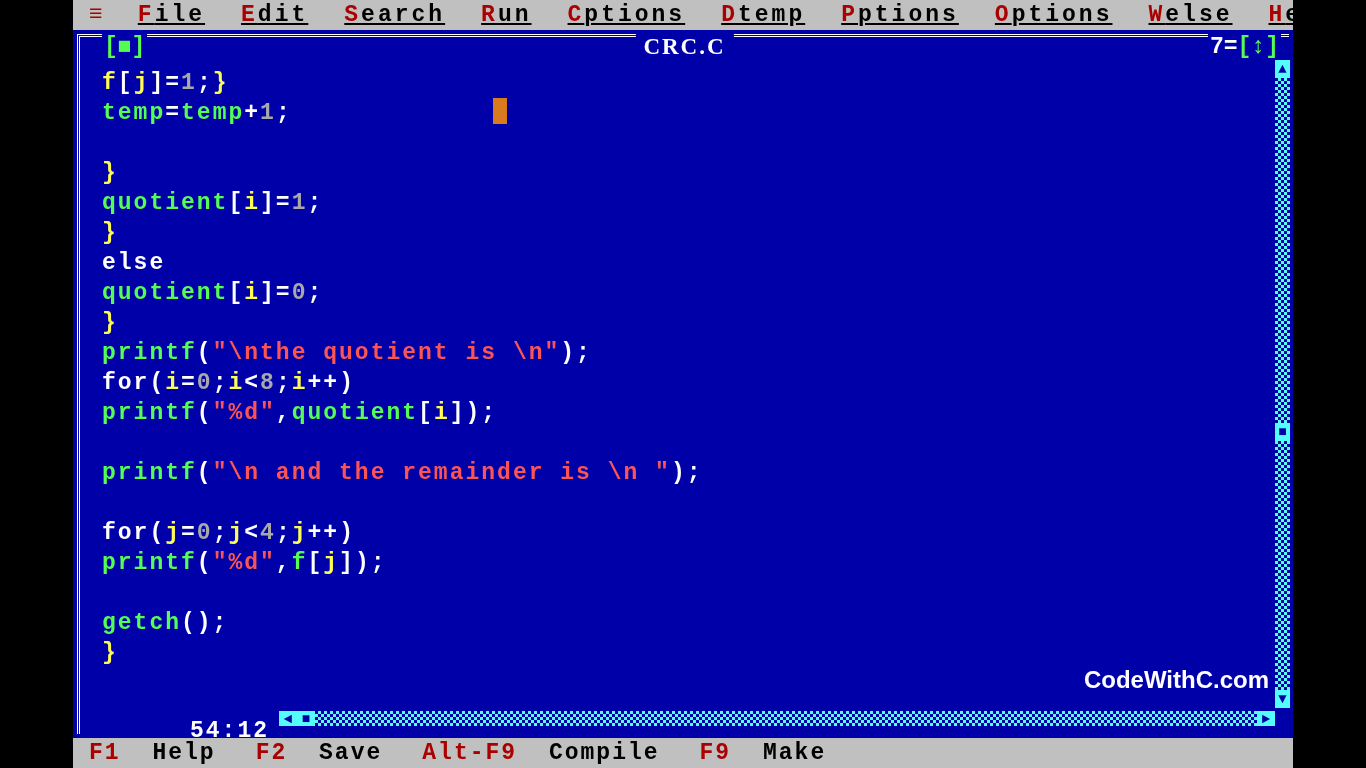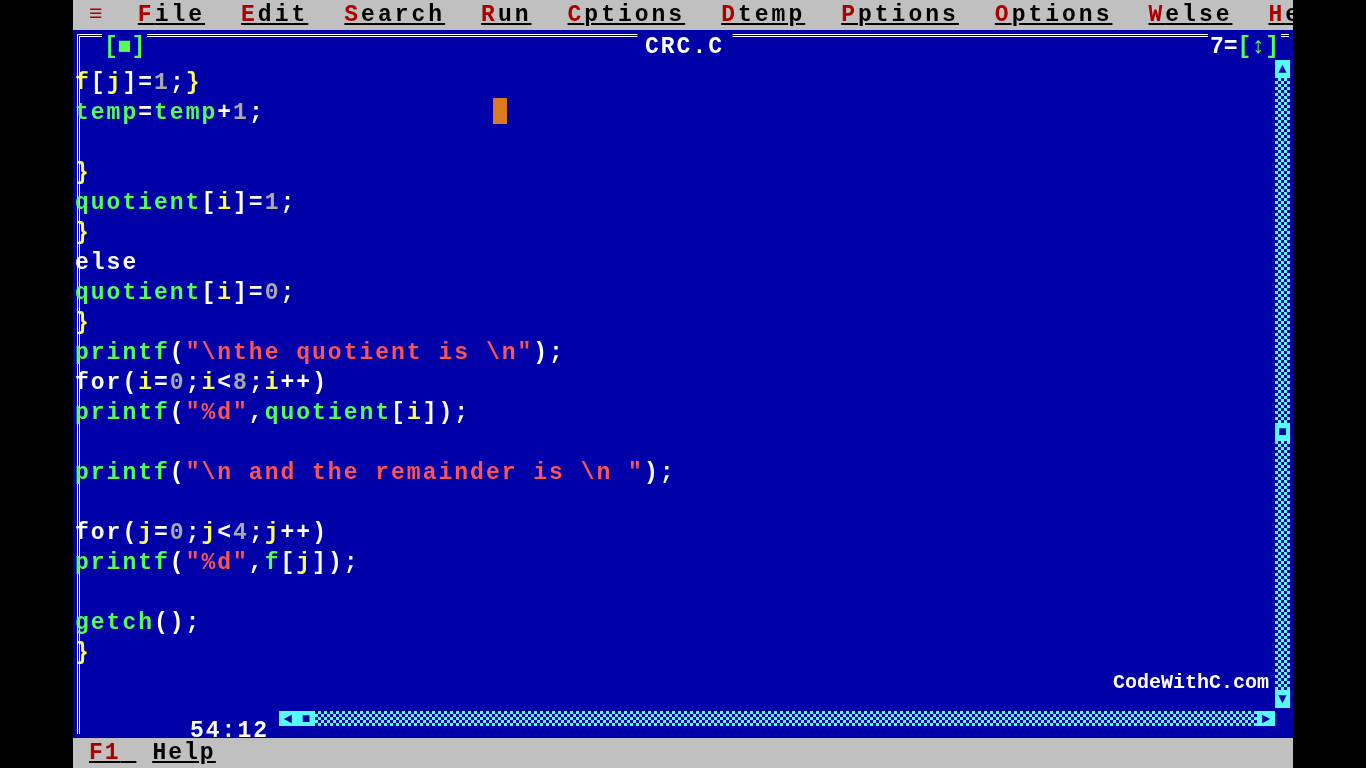--- a/index.html
+++ b/index.html
@@ -38,21 +38,21 @@
   .frame {
     position: absolute;
     left: 4px; top: 4px; right: 4px; bottom: 4px;
     border: 3px double #fff;
     border-right: none;
     border-bottom: none;
   }
   .title {
     position: absolute; top: -3px; left: 50%; transform: translateX(-50%);
     background:#0000a8; color:#fff;
-    font-size: 23px; letter-spacing:2px; padding:0 8px;
+    font-size: 23px; letter-spacing:2px; padding:0 8px;font-family:Liberation Serif, serif;
   }
   .frame-top-left {
     position:absolute; top:-3px; left:22px;
     background:#0000a8; color:#fff;
     font-size:23px; padding:0 2px;
   }
   .frame-top-left .box{ color:#54fc54; }
   .frame-top-right{
     position:absolute; top:-3px; right:8px;
     background:#0000a8; color:#fff;
@@ -61,21 +61,21 @@
   .frame-top-right .win-no{ color:#fff; }
   .frame-top-right .arrows{ color:#54fc54; }
   .frame-pos{
     position:absolute; bottom:-10px; left:100px;
     background:#0000a8; color:#fff;
     font-size:23px; letter-spacing:2px; padding:0 10px;
   }
   
   .code {
     position:absolute;
-    left:2px; top:38px;
+    left:29px; top:38px;
     font-size:23px; line-height:30px;
     letter-spacing:2px;
     white-space:pre;
   }
   .tk-id   { color:#fcfc54; } 
   .tk-kw   { color:#ffffff; } 
   .tk-fn   { color:#54fc54; } 
   .tk-num  { color:#a8a8a8; } 
   .tk-str  { color:#fc5454; } 
   
@@ -105,31 +105,31 @@
     position:absolute; top:0; height:15px; width:18px;
     background:#54fcfc; display:flex; align-items:center; justify-content:center;
     color:#0000a8; font-size:14px;
   }
   .hscroll .lf{ left:0; }
   .hscroll .rt{ right:0; }
   .hscroll .thumb{ left:18px; width:18px; }
   
   .watermark{
     position:absolute; right:24px; bottom:44px;
-    color:#fff; font-family:Liberation Mono, monospace; font-weight:bold;
-    font-size:20px; letter-spacing:0;
+    color:#fff; font-family:Liberation Sans, sans-serif; font-weight:bold;
+    font-size:24px; letter-spacing:0;
   }
   
   .status{
     position:absolute; left:0; bottom:0; width:100%; height:30px;
     background:#c0c0c0;
     display:flex; align-items:center;
     font-size:23px; letter-spacing:2px;
   }
-  .status span{ padding:0 12px 0 16px; color:#000;text-decoration:underline; }
+  .status span{ padding:0 12px 0 16px; color:#000; }
   .status span b{ color:#aa0000; font-weight:bold; }
 </style>
 </head>
 <body>
 
 <div class="screen">
 
   <div class="menubar">
     <span class="menu-logo">≡</span>
     <span class="menu-item"><span class="hot">F</span><span>ile</span></span>
@@ -186,15 +186,18 @@
       <div class="lf">◄</div>
       <div class="thumb">■</div>
       <div class="rt">►</div>
     </div>
 
     <div class="watermark">CodeWithC.com</div>
   </div>
 
   <div class="status">
     <span><b>F1</b> <span>Help</span></span>
+    <span><b>F2</b> <span>Save</span></span>
+    <span><b>Alt-F9</b> <span>Compile</span></span>
+    <span><b>F9</b> <span>Make</span></span>
   </div>
 
 </div>
 
 </body></html>

